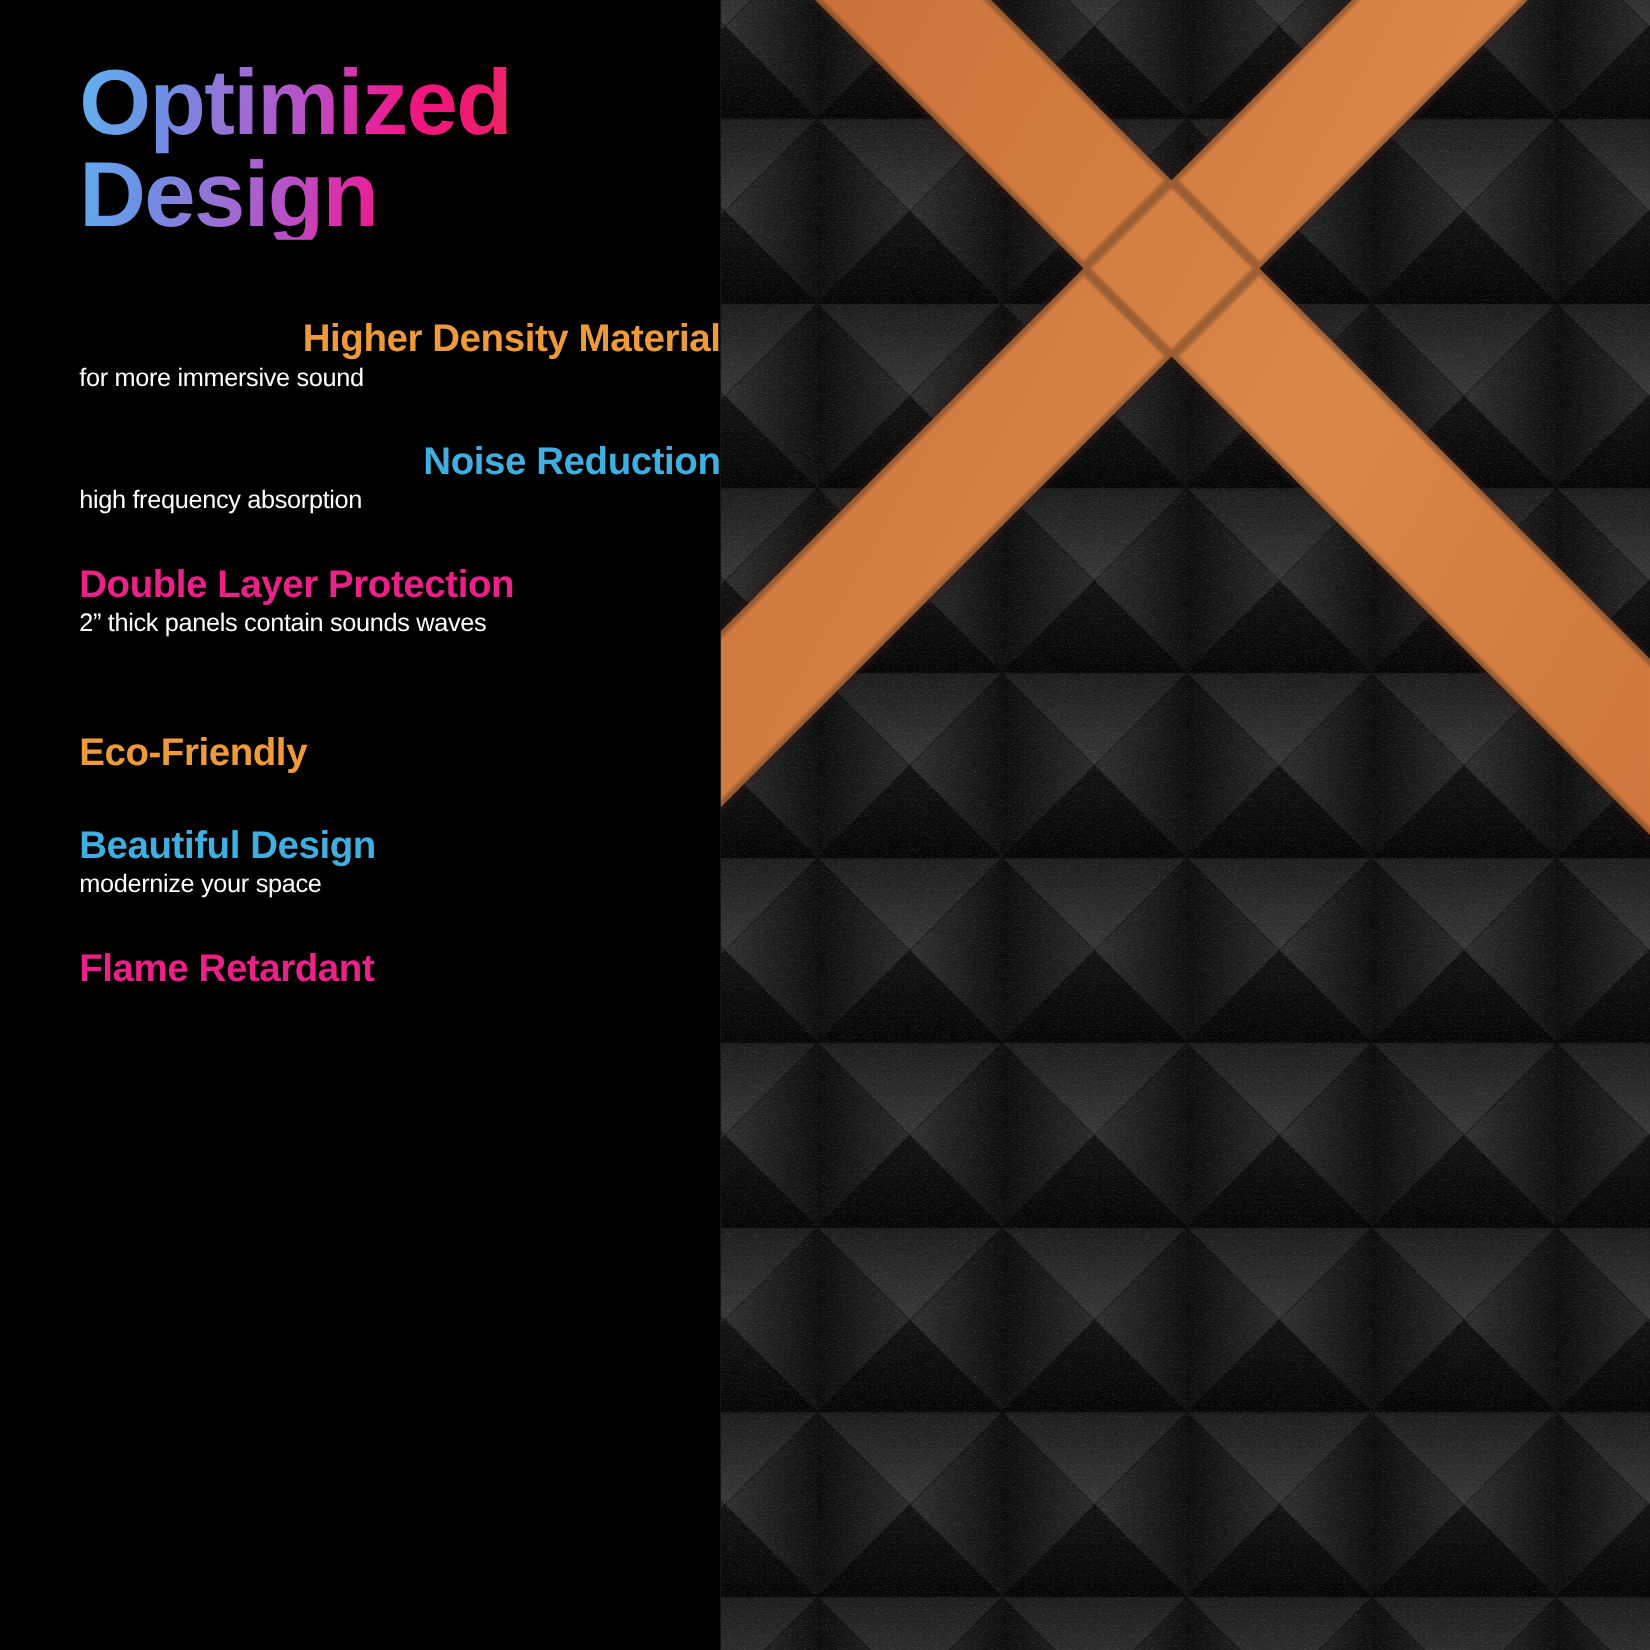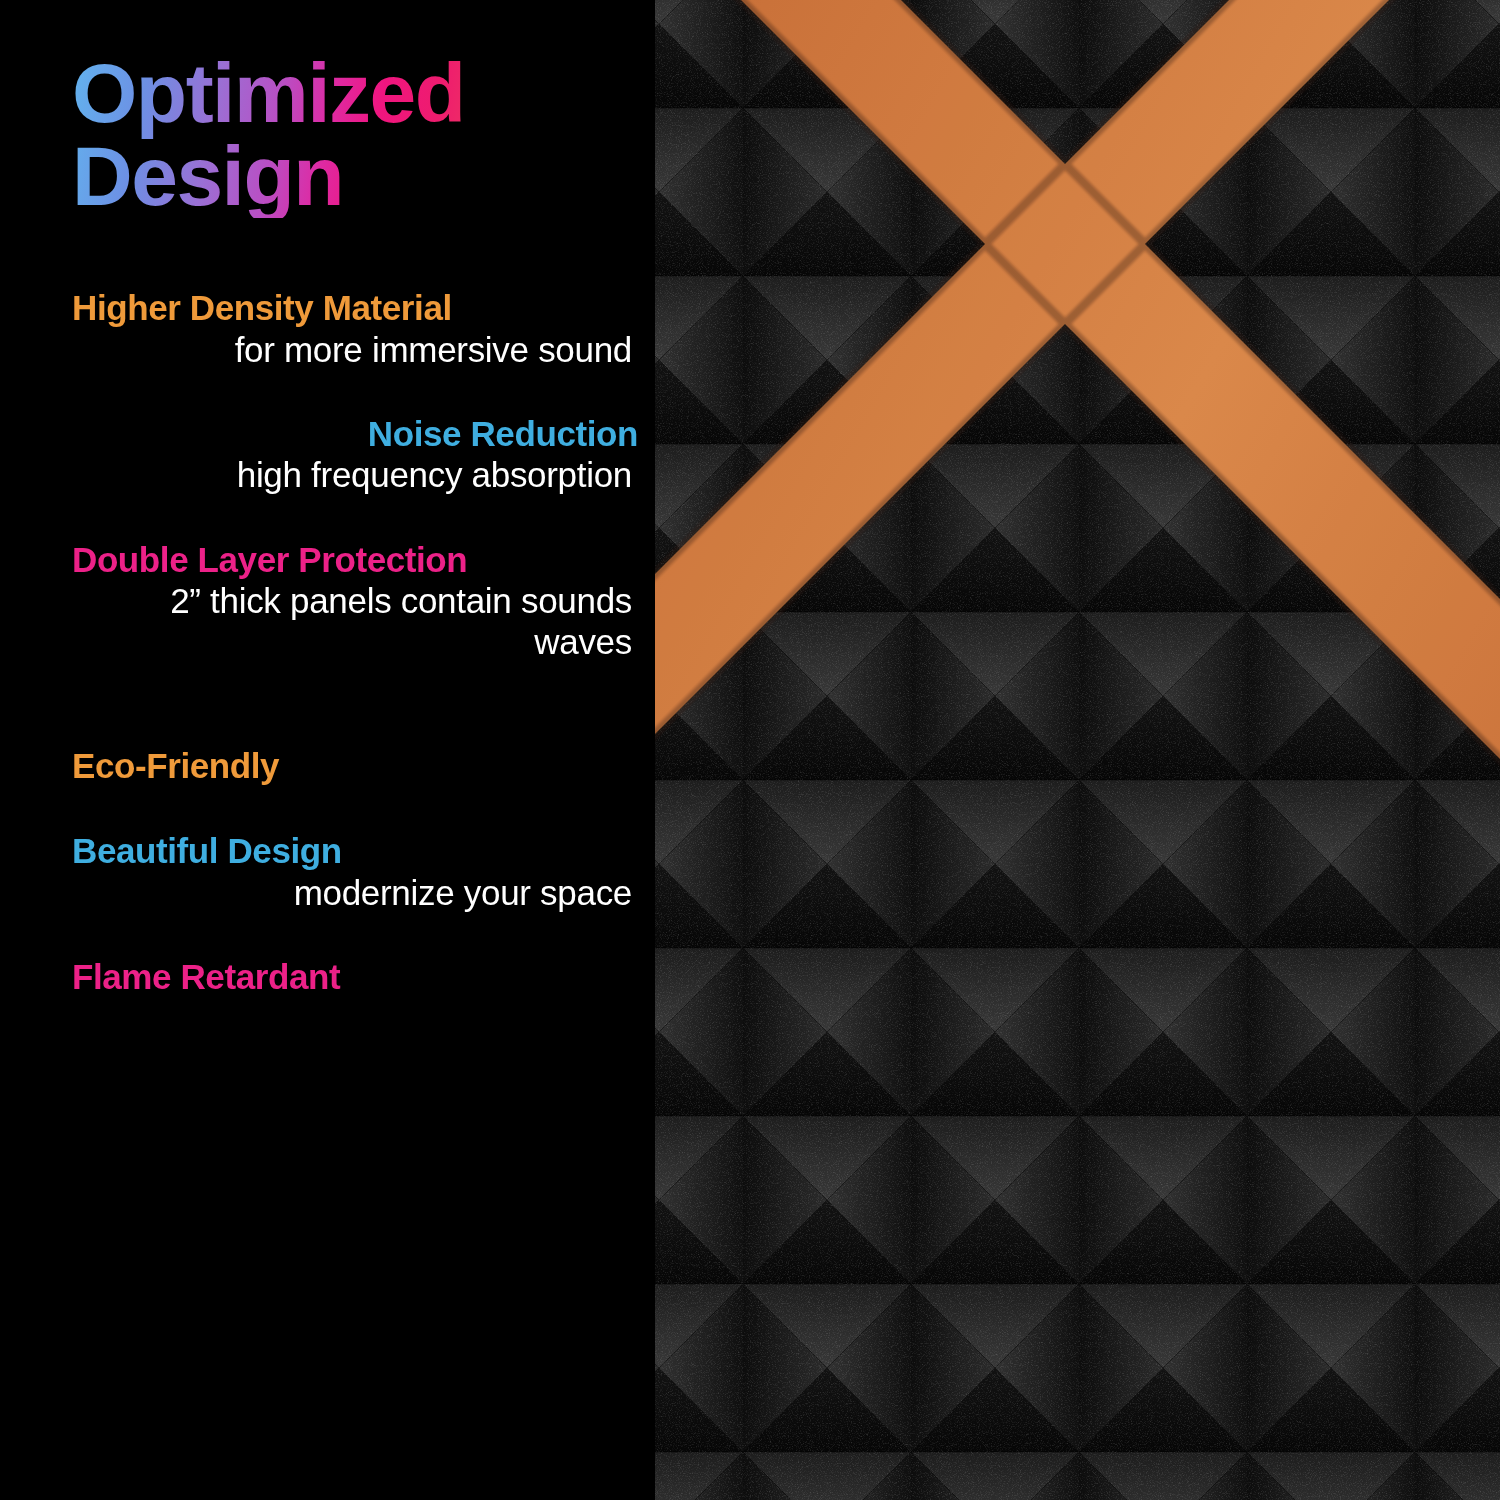--- a/index.html
+++ b/index.html
@@ -3,21 +3,21 @@
 <meta charset="utf-8">
 <style>
   html,body{margin:0;padding:0;background:#000;}
   body{width:1500px;height:1500px;overflow:hidden;font-family:"Liberation Sans",sans-serif;}
 
   #page{position:relative;width:1500px;height:1500px;background:#000;display:flex;}
 
   
   #left-panel{
     position:relative;width:655px;height:1500px;background:#000;
-    box-sizing:border-box;padding:52px 17px 0 72px;
+    box-sizing:border-box;padding:52px 0 0 72px;
     display:flex;flex-direction:column;border-radius:10px;
   }
 
   #title{
     font-size:84px;font-weight:700;line-height:0.99;letter-spacing:-1.5px;
     margin:0 0 0 0;
     background:linear-gradient(100deg,#62B4EE 0%,#6D8FE4 14%,#9B6FD4 27%,#B94FC4 38%,#DD2BA4 47%,#F0157F 56%,#EE1C6E 66%,#EE3E5C 78%,#F2603C 92%,#F57C34 100%);
     -webkit-background-clip:text;background-clip:text;
     -webkit-text-fill-color:transparent;color:transparent;
     width:540px;
@@ -25,22 +25,22 @@
   #title .t-line{display:block;}
 
   #features{margin-top:70px;display:flex;flex-direction:column;}
   .feature{margin-bottom:44px;}
   .feature:last-child{margin-bottom:16px;}
   .f-head{
     font-size:35px;font-weight:700;line-height:1.12;letter-spacing:-0.4px;
     margin:0 0 2px 0;white-space:nowrap;
   }
   .f-body{
-    font-size:35px;font-weight:400;line-height:1.16;letter-spacing:-0.3px;
-    color:#ffffff;margin:0;max-width:560px;text-align:right;
+    font-size:23px;font-weight:400;line-height:1.16;letter-spacing:-0.3px;
+    color:#ffffff;margin:0;max-width:560px;
   }
 
   
   #photo{
     position:relative;width:845px;height:1500px;overflow:hidden;
     background:#2b2b2b;
   }
   #photo svg{display:block;width:845px;height:1500px;}
 </style>
 </head>
@@ -50,21 +50,21 @@
 
   <div id="left-panel">
 
     <h1 id="title">
       <span class="t-line">Optimized</span>
       <span class="t-line">Design</span>
     </h1>
 
     <div id="features">
         <div class="feature">
-          <p class="f-head" style="color: rgb(239, 154, 58);">Higher Density Material</p>
+          <p class="f-head" style="color: rgb(239, 154, 58); text-align: right;">Higher Density Material</p>
           <p class="f-body">for more immersive sound</p>
         </div>
         <div class="feature">
           <p class="f-head" style="color: rgb(63, 174, 224); text-align: right;">Noise Reduction</p>
           <p class="f-body">high frequency absorption</p>
         </div>
         <div class="feature">
           <p class="f-head" style="color: rgb(236, 33, 136);">Double Layer Protection</p>
           <p class="f-body">2” thick panels contain sounds waves</p>
         </div>

